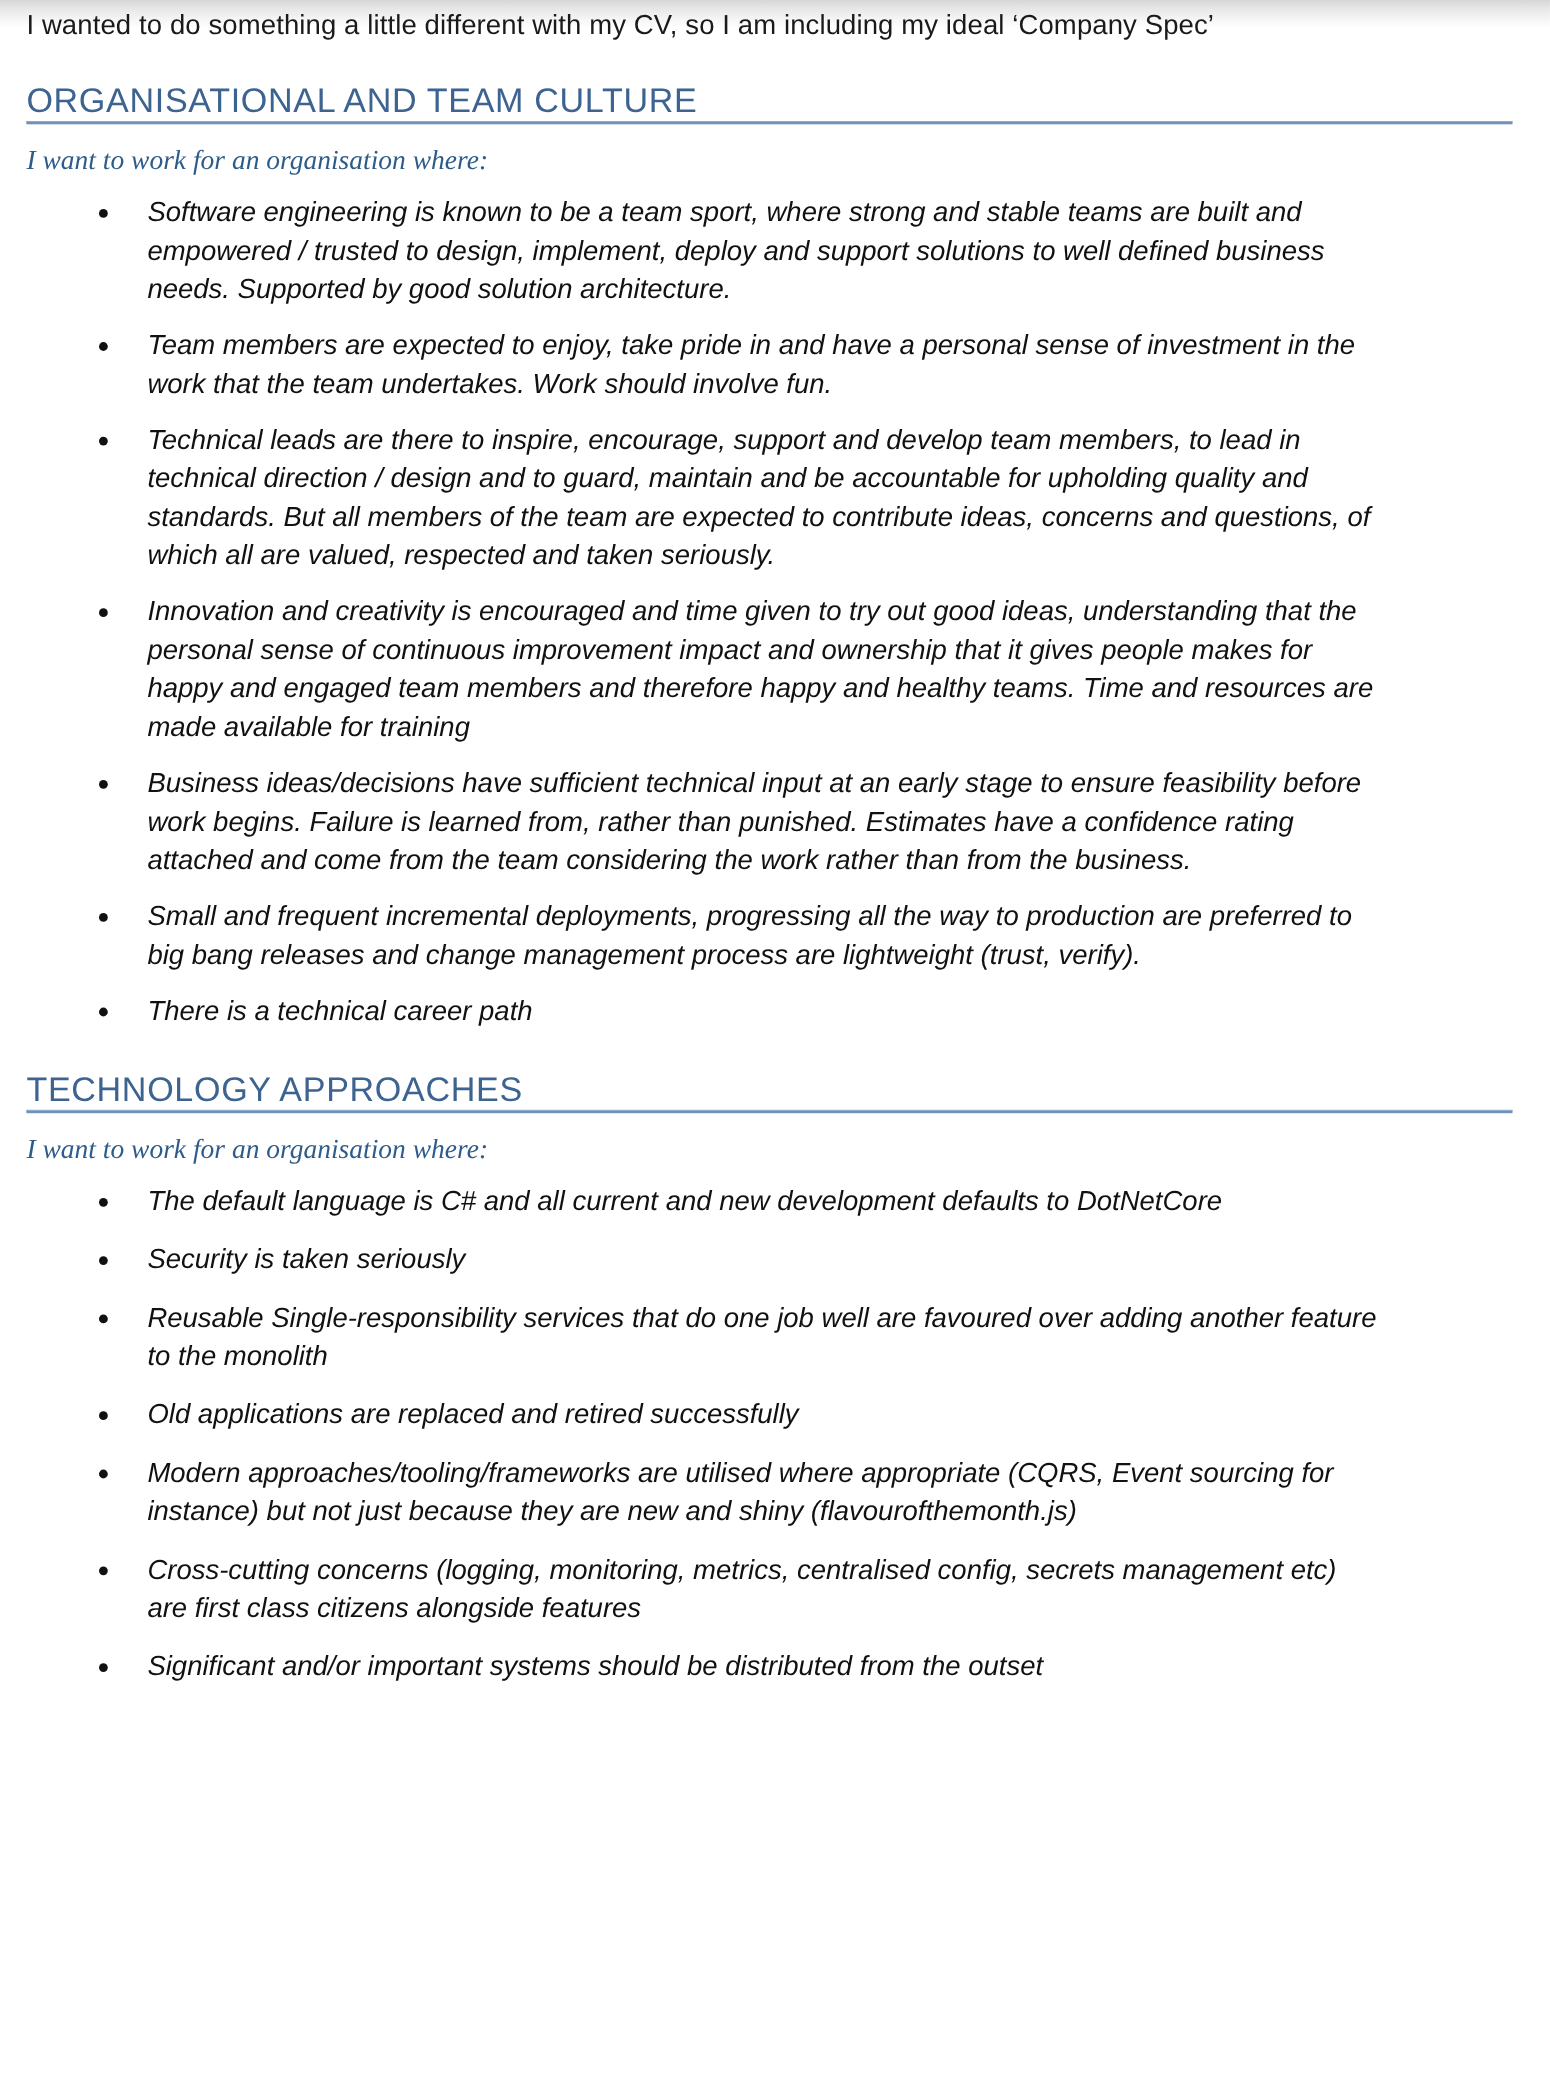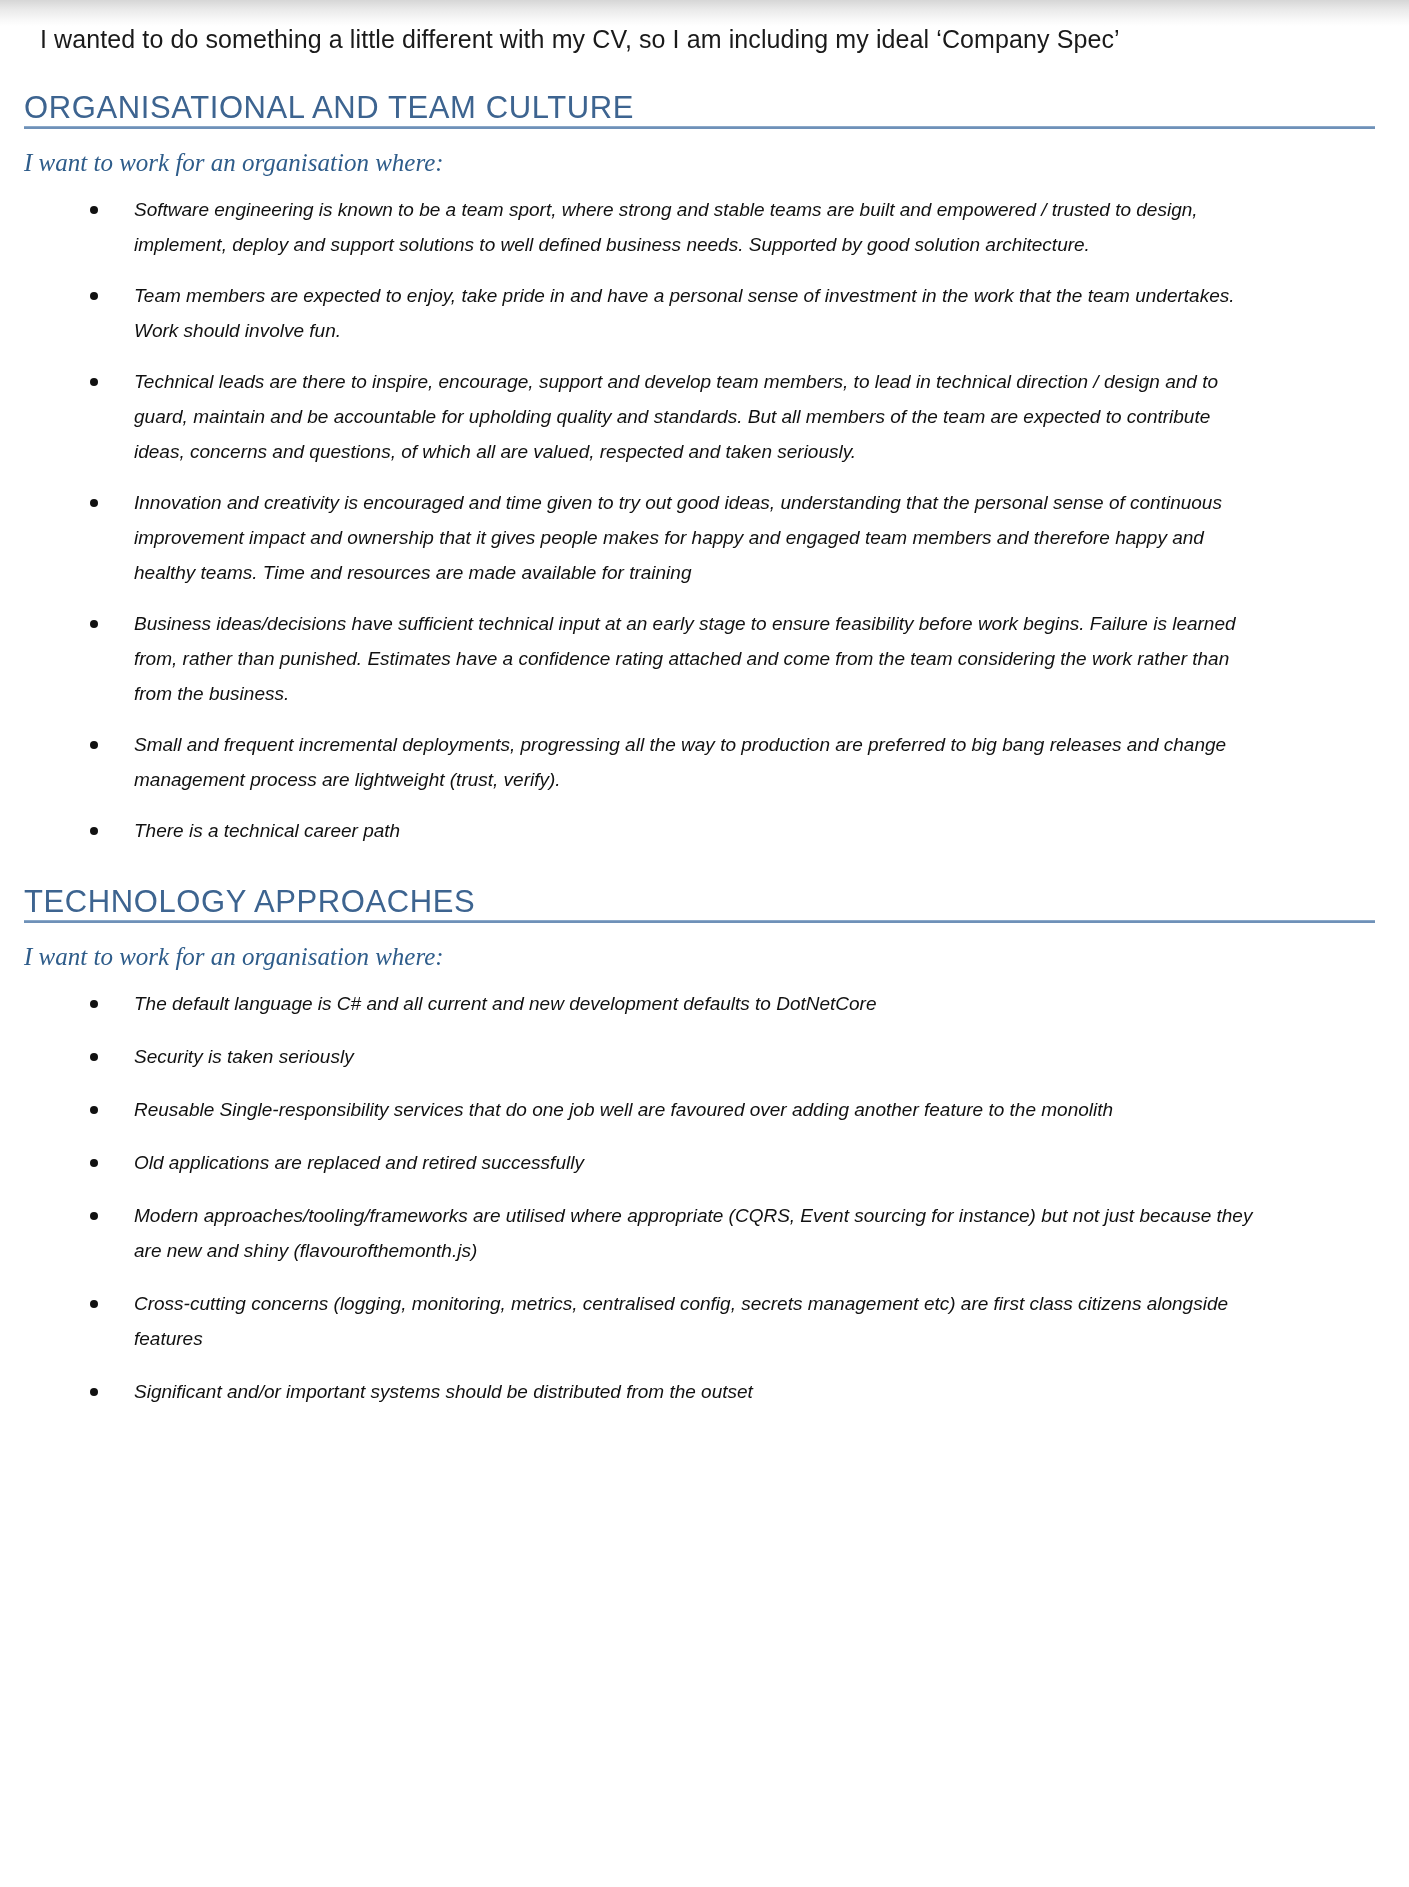--- a/index.html
+++ b/index.html
@@ -27,21 +27,21 @@
   }
 
   .page {
     position: relative;
     padding: 0 24px 0 24px;
     box-sizing: border-box;
     width: 1409px;
   }
 
   .intro-line {
-    margin: 16px;
+    margin: 0;
     padding-top: 8px;
     font-size: 25px;
     line-height: 30px;
     color: #1a1a1a;
     letter-spacing: 0.1px;
   }
 
   .section {
     margin-top: 36px;
   }
@@ -77,21 +77,21 @@
   ul.bullets {
     list-style: none;
     margin: 0;
     padding: 0;
   }
 
   ul.bullets > li {
     position: relative;
     margin: 0 0 16px 0;
     padding-left: 110px;
-    font-size: 19px;
+    font-size: 25px;
     line-height: 35px;
     font-style: italic;
     color: #111111;
     max-width: 1130px;
   }
 
   ul.bullets > li .bullet-dot {
     position: absolute;
     left: 66px;
     top: 14px;

